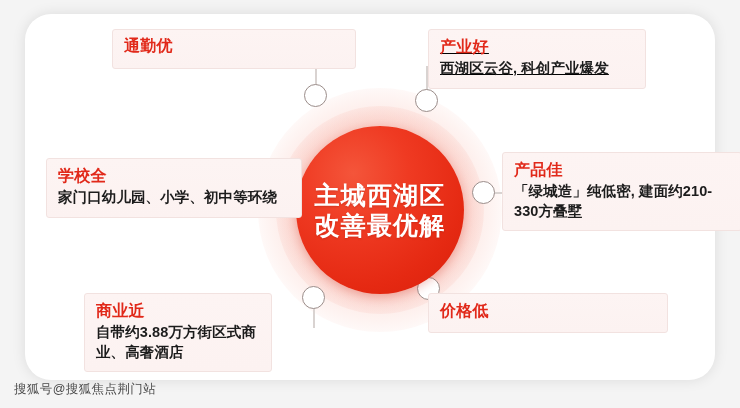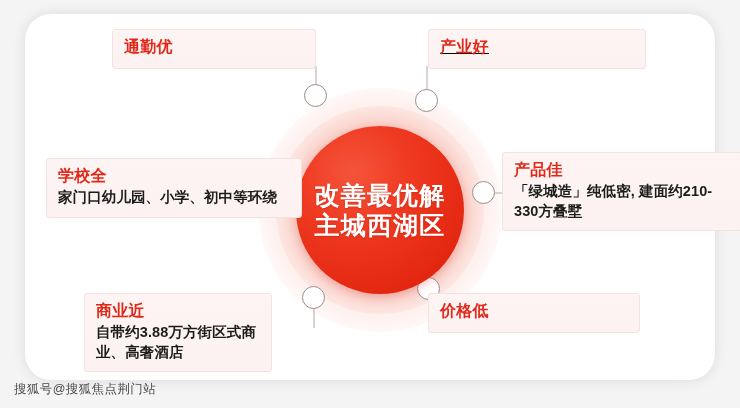--- a/index.html
+++ b/index.html
@@ -128,26 +128,26 @@
   }
   .box-body {
     color: #1c1c1c;
     font-size: 14.5px;
     font-weight: bold;
     line-height: 1.35;
     letter-spacing: 0.1px;
   }
 
   
-  #box-commute { left: 112px; top: 29px;  width: 204px; }
+  #box-commute { left: 112px; top: 29px;  width: 244px; font-family: Liberation Mono, monospace; }
   #box-industry{ left: 428px; top: 29px;  width: 218px; text-decoration: underline; }
   #box-school  { left: 46px;  top: 158px; width: 256px; }
   #box-product { left: 502px; top: 152px; width: 240px; }
   #box-commerce{ left: 84px;  top: 293px; width: 188px; }
-  #box-price   { left: 428px; top: 293px; width: 212px; }
+  #box-price   { left: 428px; top: 293px; width: 240px; }
 
   
   .watermark {
     position: absolute;
     left: 14px;
     top: 381px;
     font-size: 12.5px;
     color: #3a3a3a;
     letter-spacing: 0.4px;
     opacity: 0.92;
@@ -172,30 +172,31 @@
   <div class="stem" style="left:428px; top:299px; width:1.5px; height:22px;"></div>
 
   <div class="node" style="left:304px; top:84px;"></div>
   <div class="node" style="left:415px; top:89px;"></div>
   <div class="node" style="left:263px; top:179px;"></div>
   <div class="node" style="left:472px; top:181px;"></div>
   <div class="node" style="left:302px; top:286px;"></div>
   <div class="node" style="left:417px; top:277px;"></div>
 
   <div class="hub">
+    <div class="hub-line">主城西湖区</div>
     <div class="hub-line">改善最优解</div>
-    <div class="hub-line">主城西湖区</div>
   </div>
 
   <div class="box" id="box-commute">
     <div class="box-title">通勤优</div>
   </div>
 
   <div class="box" id="box-industry">
     <div class="box-title">产业好</div>
+    <div class="box-body">西湖区云谷, 科创产业爆发</div>
   </div>
 
   <div class="box" id="box-school">
     <div class="box-title">学校全</div>
     <div class="box-body">家门口幼儿园、小学、初中等环绕</div>
   </div>
 
   <div class="box" id="box-product">
     <div class="box-title">产品佳</div>
     <div class="box-body">「绿城造」纯低密, 建面约210-330方叠墅</div>

